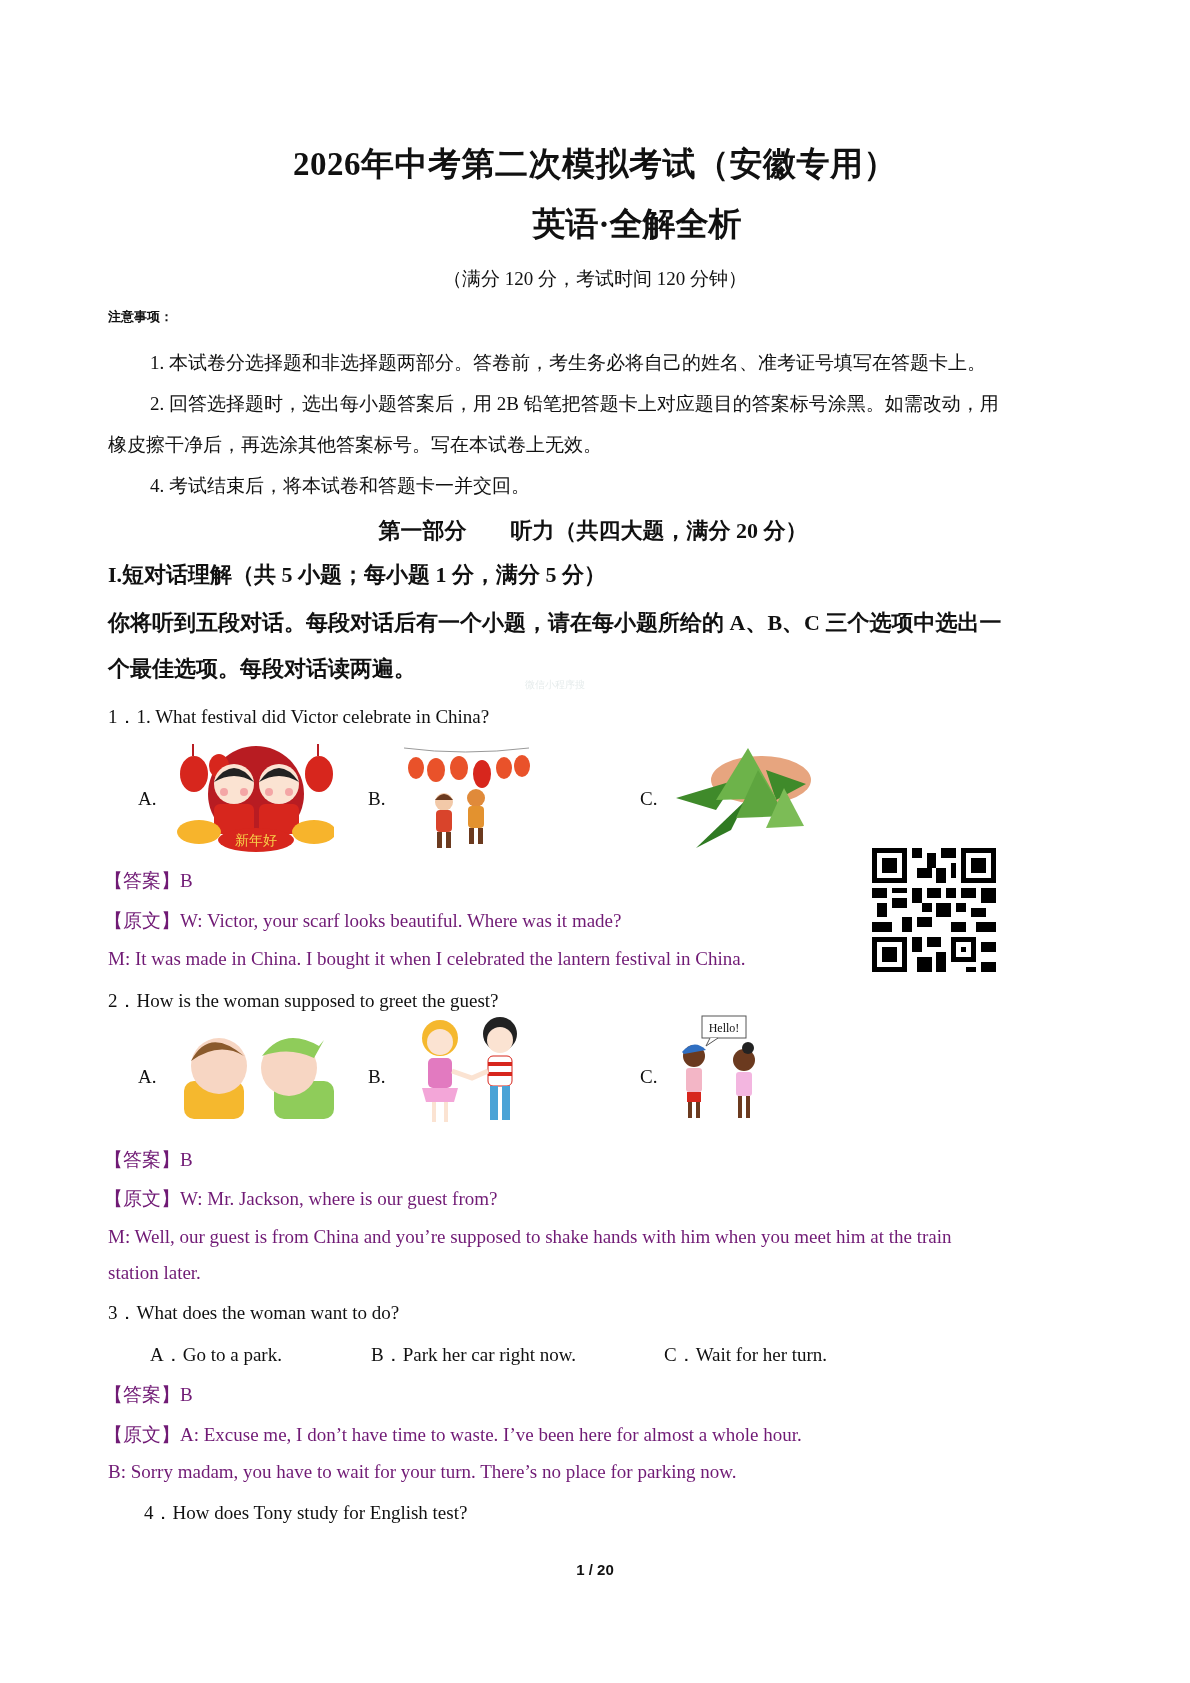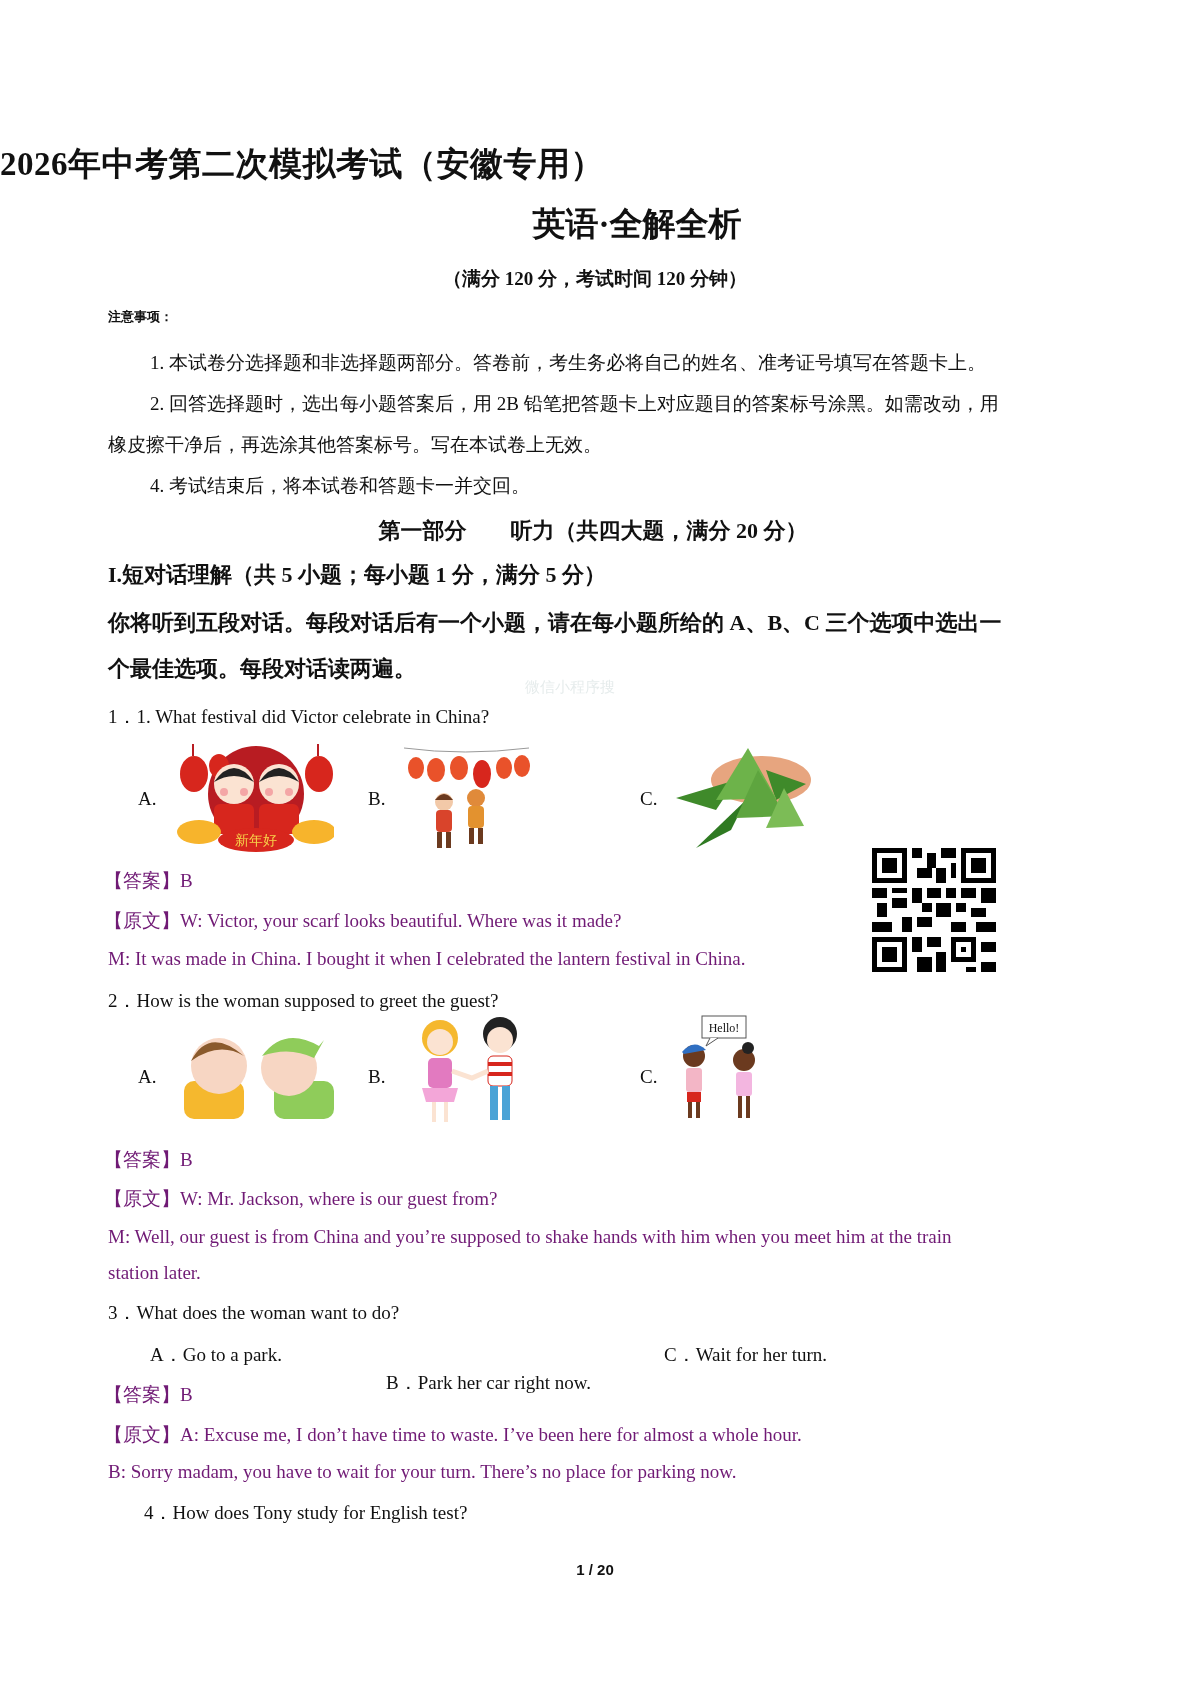--- a/index.html
+++ b/index.html
@@ -3,38 +3,38 @@
 <meta charset="utf-8">
 <style>
   html, body { margin: 0; padding: 0; background: #ffffff; }
   body {
     width: 1190px; height: 1683px; position: relative; overflow: hidden;
     font-family: "Liberation Serif", "DejaVu Serif", serif;
     color: #111;
   }
   .abs { position: absolute; }
   .title {
-    left: 0; width: 1190px; text-align: left;
+    left: 0; width: 1190px; text-align: center;
     font-weight: bold; font-size: 33px; top: 142px; letter-spacing: 0.5px;
   }
   .subtitle {
     left: 0; width: 1190px; text-align: center;
     font-size: 33px; top: 202px; font-weight: bold; padding-left: 42px;
   }
   .score-note {
     left: 0; width: 1190px; text-align: center;
-    font-size: 19px; font-weight: bold; top: 266px;
+    font-size: 19px; font-weight: normal; top: 266px;
   }
   .notice-head { left: 108px; top: 308px; font-size: 13px; font-weight: bold; }
   .line { font-size: 19px; white-space: nowrap; }
   .red { color: #701a75; }
   .sec-head { left: 0; width: 1186px; text-align: center; font-size: 22px; font-weight: bold; top: 516px; }
   .part-head { left: 108px; top: 560px; font-size: 22px; font-weight: bold; }
   .instr { left: 108px; font-size: 22px; font-weight: bold; }
-  .watermark { left: 525px; top: 678px; font-size: 15px; color: #e6ecec; font-family: "DejaVu Sans", sans-serif; }
+  .watermark { left: 525px; top: 678px; font-size: 10px; color: #e6ecec; font-family: "DejaVu Sans", sans-serif; }
   .opt-label { font-size: 19px; }
   .pic { position: absolute; }
   .page-num {
     left: 0; width: 1190px; text-align: center; top: 1561px;
     font-family: "Liberation Sans", "DejaVu Sans", sans-serif; font-weight: bold; font-size: 15px;
   }
   .qr { left: 872px; top: 848px; width: 124px; height: 124px; }
 </style>
 </head>
 <body>
@@ -213,21 +213,21 @@
     <rect x="74" y="82" width="4" height="22" fill="#6b3a1f"></rect>
 </svg>
 
 <div class="abs line red" style="left:104px;top:1147px;">【答案】B</div>
 <div class="abs line red" style="left:104px;top:1186px;">【原文】W: Mr. Jackson, where is our guest from?</div>
 <div class="abs line red" style="left:108px;top:1226px;">M: Well, our guest is from China and you’re supposed to shake hands with him when you meet him at the train</div>
 <div class="abs line red" style="left:108px;top:1262px;">station later.</div>
 
 <div class="abs line" style="left:108px;top:1300px;">3．What does the woman want to do?</div>
 <div class="abs line" style="left:138px;top:1342px;margin-left:12px;">A．Go to a park.</div>
-<div class="abs line" style="left:386px;top:1342px;margin-top:28px;">B．Park her car right now.</div>
+<div class="abs line" style="left:371px;top:1342px;">B．Park her car right now.</div>
 <div class="abs line" style="left:664px;top:1342px;">C．Wait for her turn.</div>
 
 <div class="abs line red" style="left:104px;top:1382px;">【答案】B</div>
 <div class="abs line red" style="left:104px;top:1422px;">【原文】A: Excuse me, I don’t have time to waste. I’ve been here for almost a whole hour.</div>
 <div class="abs line red" style="left:108px;top:1461px;">B: Sorry madam, you have to wait for your turn. There’s no place for parking now.</div>
 
 <div class="abs line" style="left:108px;top:1500px;margin-left:36px;">4．How does Tony study for English test?</div>
 
 <div class="abs page-num">1 / 20</div>
 

